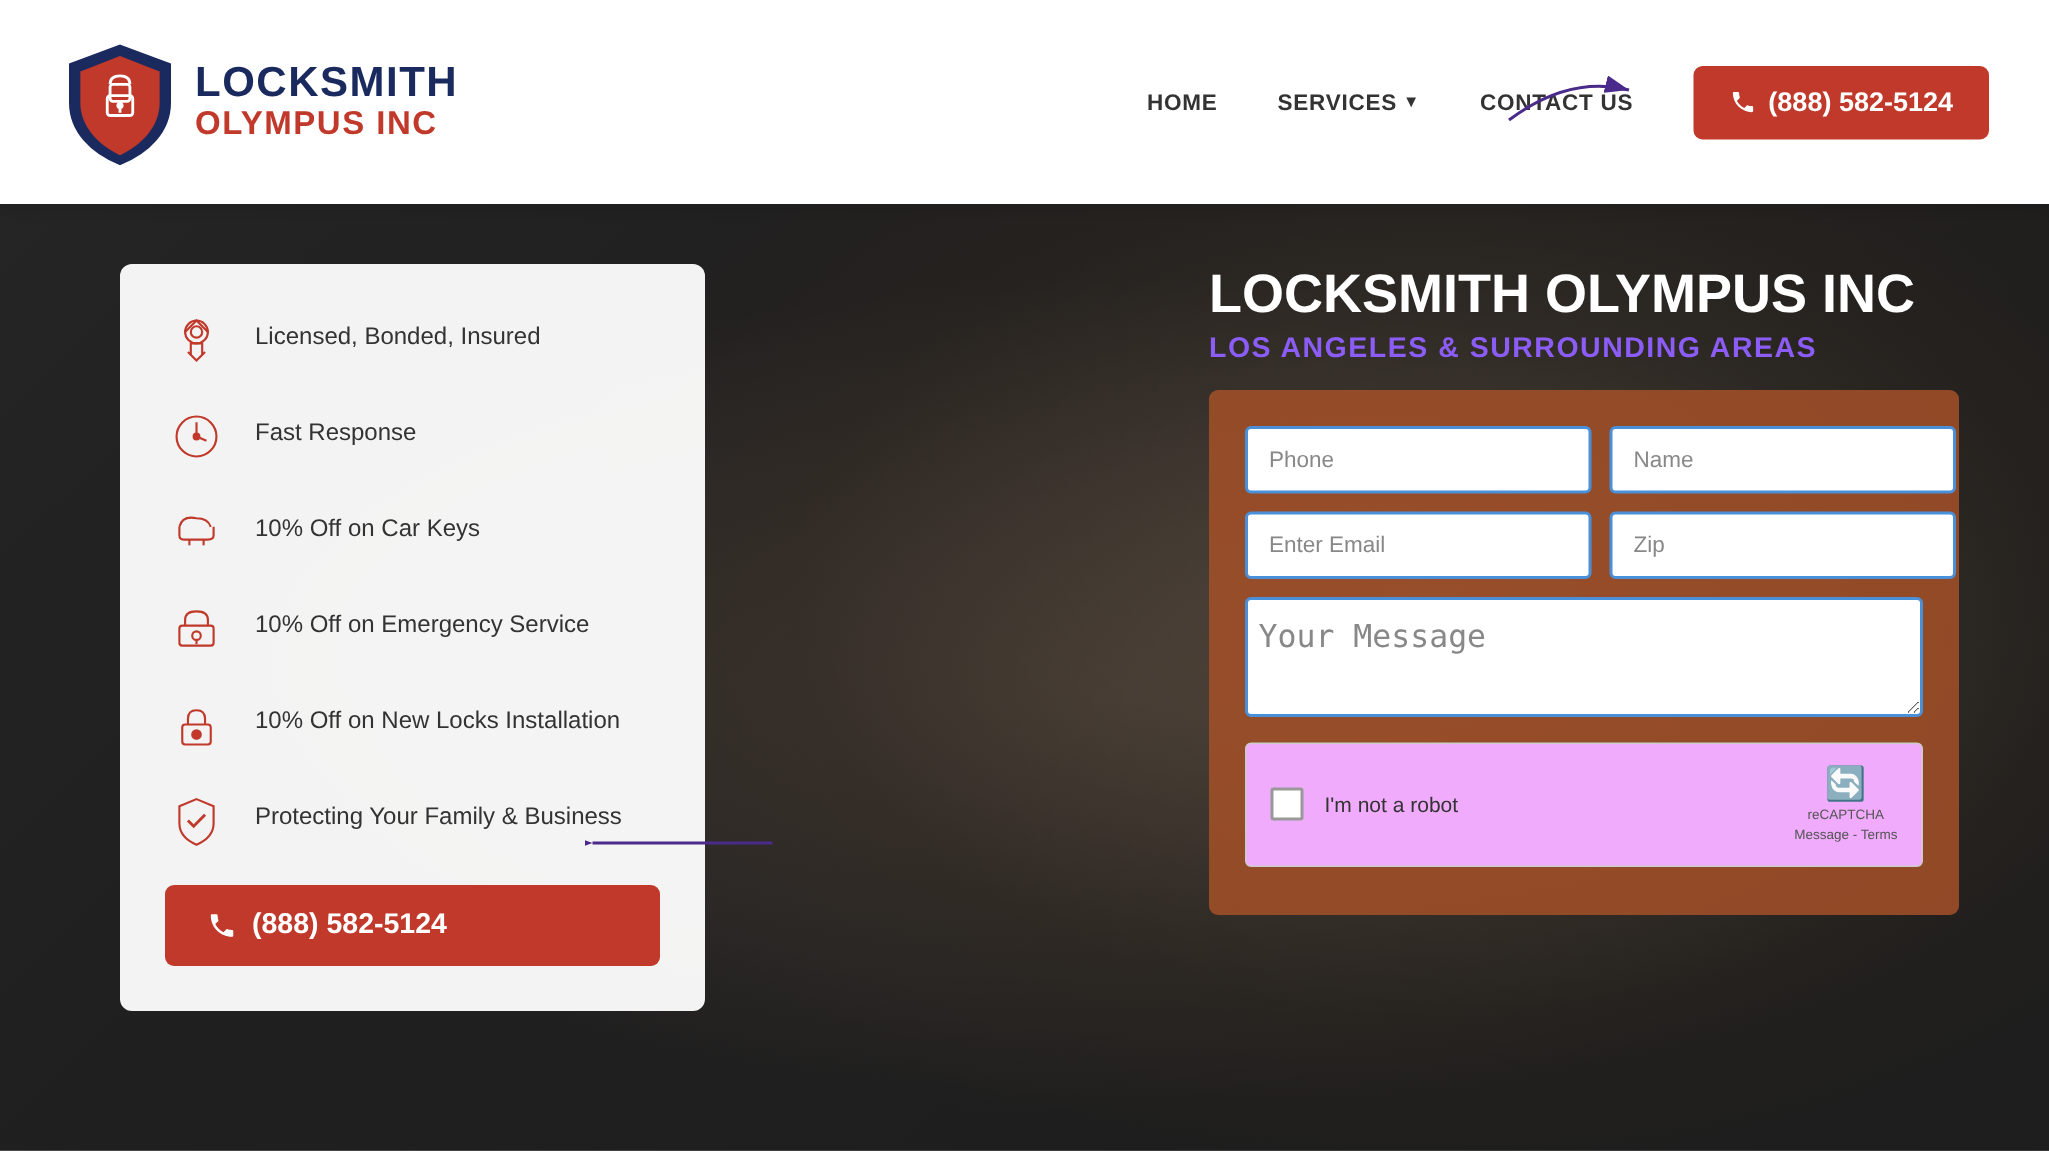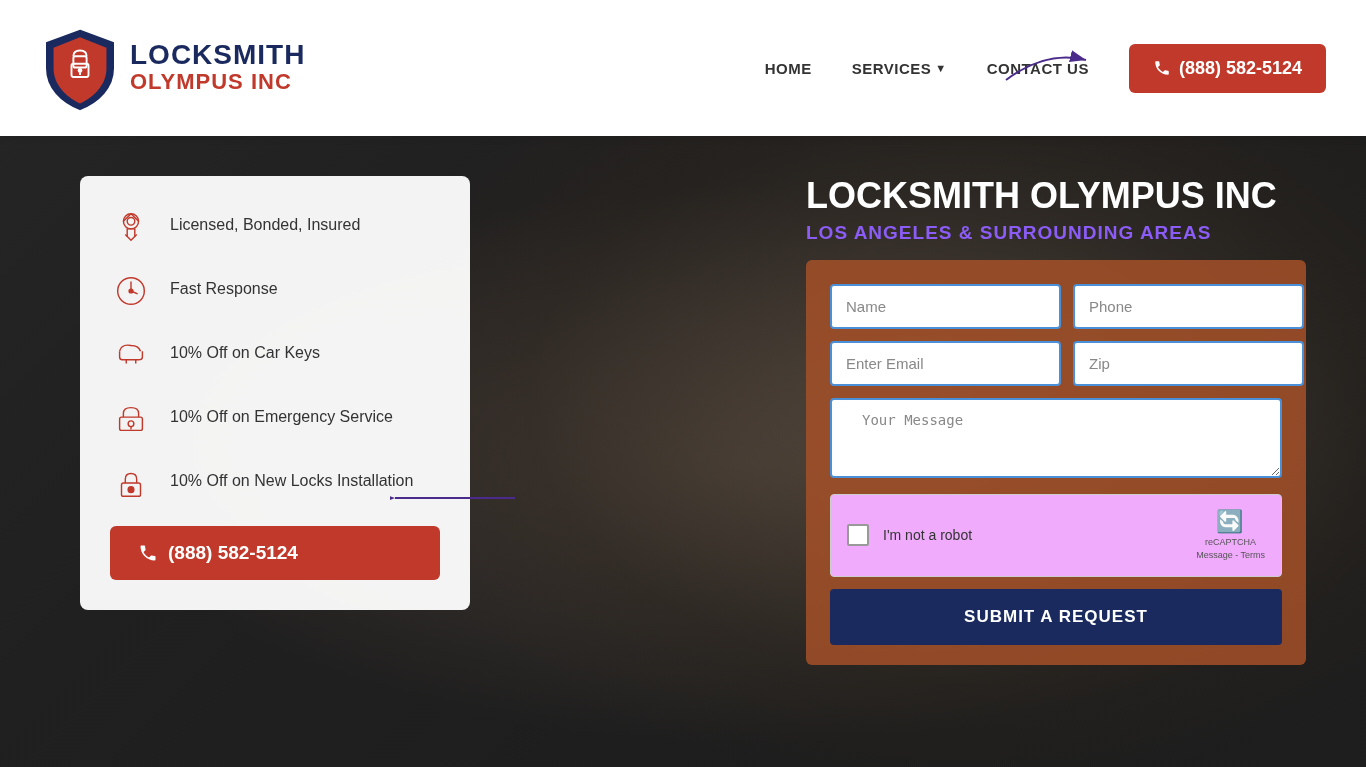--- a/index.html
+++ b/index.html
@@ -207,24 +207,24 @@
       font-size: 15px;
       color: #555;
       background: #fff;
       outline: none;
     }
     .form-input::placeholder {
       color: #888;
     }
     .form-textarea {
       width: 100%;
-      padding: 12px 30px;
+      padding: 12px 7px;
       border: 2px solid #4a90d9;
       border-radius: 4px;
-      font-size: 14px;
+      font-size: 21px;
       color: #555;
       background: #fff;
       height: 80px;
       resize: vertical;
       outline: none;
       margin-bottom: 12px;
     }
     .form-textarea::placeholder {
       color: #888;
     }
@@ -391,20 +391,29 @@
       <div class="feature-icon">
         <svg viewBox="0 0 40 40">
             <rect x="10" y="20" width="20" height="14" rx="2" stroke="#c0392b" stroke-width="1.5" fill="none"></rect>
             <path d="M14 20 L14 16 Q14 10 20 10 Q26 10 26 16 L26 20" stroke="#c0392b" stroke-width="1.5" fill="none"></path>
             <circle cx="20" cy="27" r="3" fill="#c0392b"></circle>
           </svg>
       </div>
       <span class="feature-text">10% Off on New Locks Installation</span>
     </div>
 
+    <div class="feature-item">
+      <div class="feature-icon">
+        <svg viewBox="0 0 40 40">
+            <path d="M20 5 L32 10 L32 22 Q32 32 20 37 Q8 32 8 22 L8 10 Z" stroke="#c0392b" stroke-width="1.5" fill="none"></path>
+            <path d="M14 20 L18 24 L26 16" stroke="#c0392b" stroke-width="2" fill="none"></path>
+          </svg>
+      </div>
+      <span class="feature-text">Protecting Your Family &amp; Business</span>
+    </div>
 
     <button class="phone-btn-card">
       <svg width="20" height="20" viewBox="0 0 24 24" fill="white">
         <path d="M6.6 10.8c1.4 2.8 3.8 5.1 6.6 6.6l2.2-2.2c.3-.3.7-.4 1-.2 1.1.4 2.3.6 3.6.6.6 0 1 .4 1 1V20c0 .6-.4 1-1 1-9.4 0-17-7.6-17-17 0-.6.4-1 1-1h3.5c.6 0 1 .4 1 1 0 1.3.2 2.5.6 3.6.1.3 0 .7-.2 1L6.6 10.8z"></path>
       </svg>
       <span>(888) 582-5124</span>
     </button>
 
     <svg width="130" height="40" style="position:absolute; left:310px; bottom:92px; pointer-events:none;">
       <defs>
@@ -416,22 +425,22 @@
     </svg>
   </div>
 
   <div class="right-content">
     <h1 class="hero-title">LOCKSMITH OLYMPUS INC</h1>
     <p class="hero-subtitle">LOS ANGELES &amp; SURROUNDING AREAS</p>
 
     <div class="estimate-form">
 
       <div class="form-row">
+        <input class="form-input" type="tel" placeholder="Phone" style="">
         <input class="form-input" type="text" placeholder="Name" style="">
-        <input class="form-input" type="tel" placeholder="Phone" style="">
       </div>
 
       <div class="form-row">
         <input class="form-input" type="email" placeholder="Enter Email" style="">
         <input class="form-input" type="text" placeholder="Zip" style="">
       </div>
 
       <textarea class="form-textarea" placeholder="Your Message" style=""></textarea>
 
       <div class="recaptcha-box">
@@ -439,16 +448,15 @@
           <div class="recaptcha-checkbox"></div>
           <span class="recaptcha-label">I'm not a robot</span>
         </div>
         <div class="recaptcha-right">
           <span class="recaptcha-logo">🔄</span>
           <span class="recaptcha-text">reCAPTCHA</span>
           <span class="recaptcha-text">Message - Terms</span>
         </div>
       </div>
 
-      <button class="submit-btn">SUBMIT A REQUEST</button>
     </div>
   </div>
 </section>
 
 </body></html>

